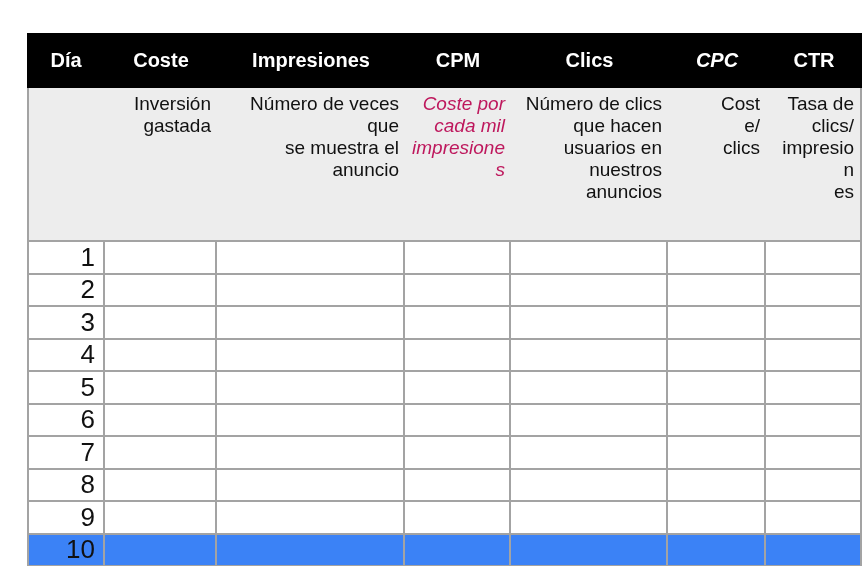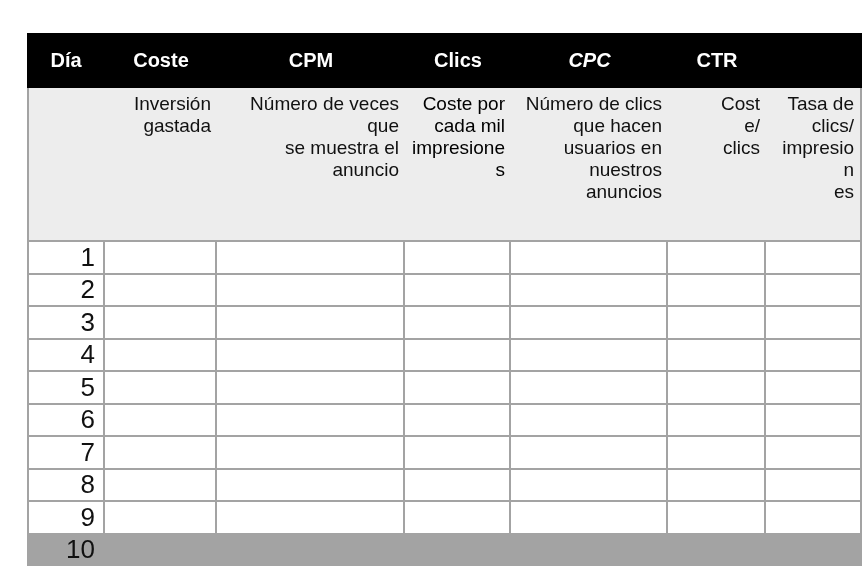--- a/index.html
+++ b/index.html
@@ -77,32 +77,33 @@
   }
 </style>
 </head>
 <body>
 
 <div class="stage">
   <div class="sheet">
     <div class="header-row grid" id="header-row" style="background: rgb(0, 0, 0);">
         <div class="h-cell" style="color: rgb(255, 255, 255);">Día</div>
         <div class="h-cell" style="color: rgb(255, 255, 255);">Coste</div>
+        <div class="h-cell" style="color: rgb(255, 255, 255);">Impresiones</div>
         <div class="h-cell" style="color: rgb(255, 255, 255);">CPM</div>
         <div class="h-cell" style="color: rgb(255, 255, 255);">Clics</div>
         <div class="h-cell" style="color: rgb(255, 255, 255); font-style: italic;">CPC</div>
         <div class="h-cell" style="color: rgb(255, 255, 255);">CTR</div>
       </div>
     <div class="desc-row grid" id="desc-row" style="background: rgb(237, 237, 237); text-align: right;">
         <div class="d-cell" style="color: rgb(17, 17, 17);"></div>
         <div class="d-cell" style="color: rgb(17, 17, 17);">Inversión
 gastada</div>
         <div class="d-cell" style="color: rgb(17, 17, 17);">Número de veces que
 se muestra el anuncio</div>
-        <div class="d-cell" style="color: #000000;">Coste por
+        <div class="d-cell" style="color: #be185d; font-style: italic;">Coste por
 cada mil
 impresione
 s</div>
         <div class="d-cell" style="color: rgb(17, 17, 17);">Número de clics
 que hacen
 usuarios en
 nuestros anuncios</div>
         <div class="d-cell" style="color: rgb(17, 17, 17); margin-left: 43px;">Coste/
 clics</div>
         <div class="d-cell" style="color: rgb(17, 17, 17);">Tasa de
@@ -185,21 +186,21 @@
         </div>
         <div class="body-row grid" style="background: rgb(255, 255, 255);">
           <div class="b-cell num" style="color: rgb(17, 17, 17);">9</div>
           <div class="b-cell"></div>
           <div class="b-cell"></div>
           <div class="b-cell"></div>
           <div class="b-cell"></div>
           <div class="b-cell"></div>
           <div class="b-cell"></div>
         </div>
-        <div class="body-row grid" style="background: #a3a3a3;">
+        <div class="body-row grid" style="background: #3b82f6;">
           <div class="b-cell num" style="color: rgb(17, 17, 17);">10</div>
           <div class="b-cell"></div>
           <div class="b-cell"></div>
           <div class="b-cell"></div>
           <div class="b-cell"></div>
           <div class="b-cell"></div>
           <div class="b-cell"></div>
         </div>
       </div>
   </div>

